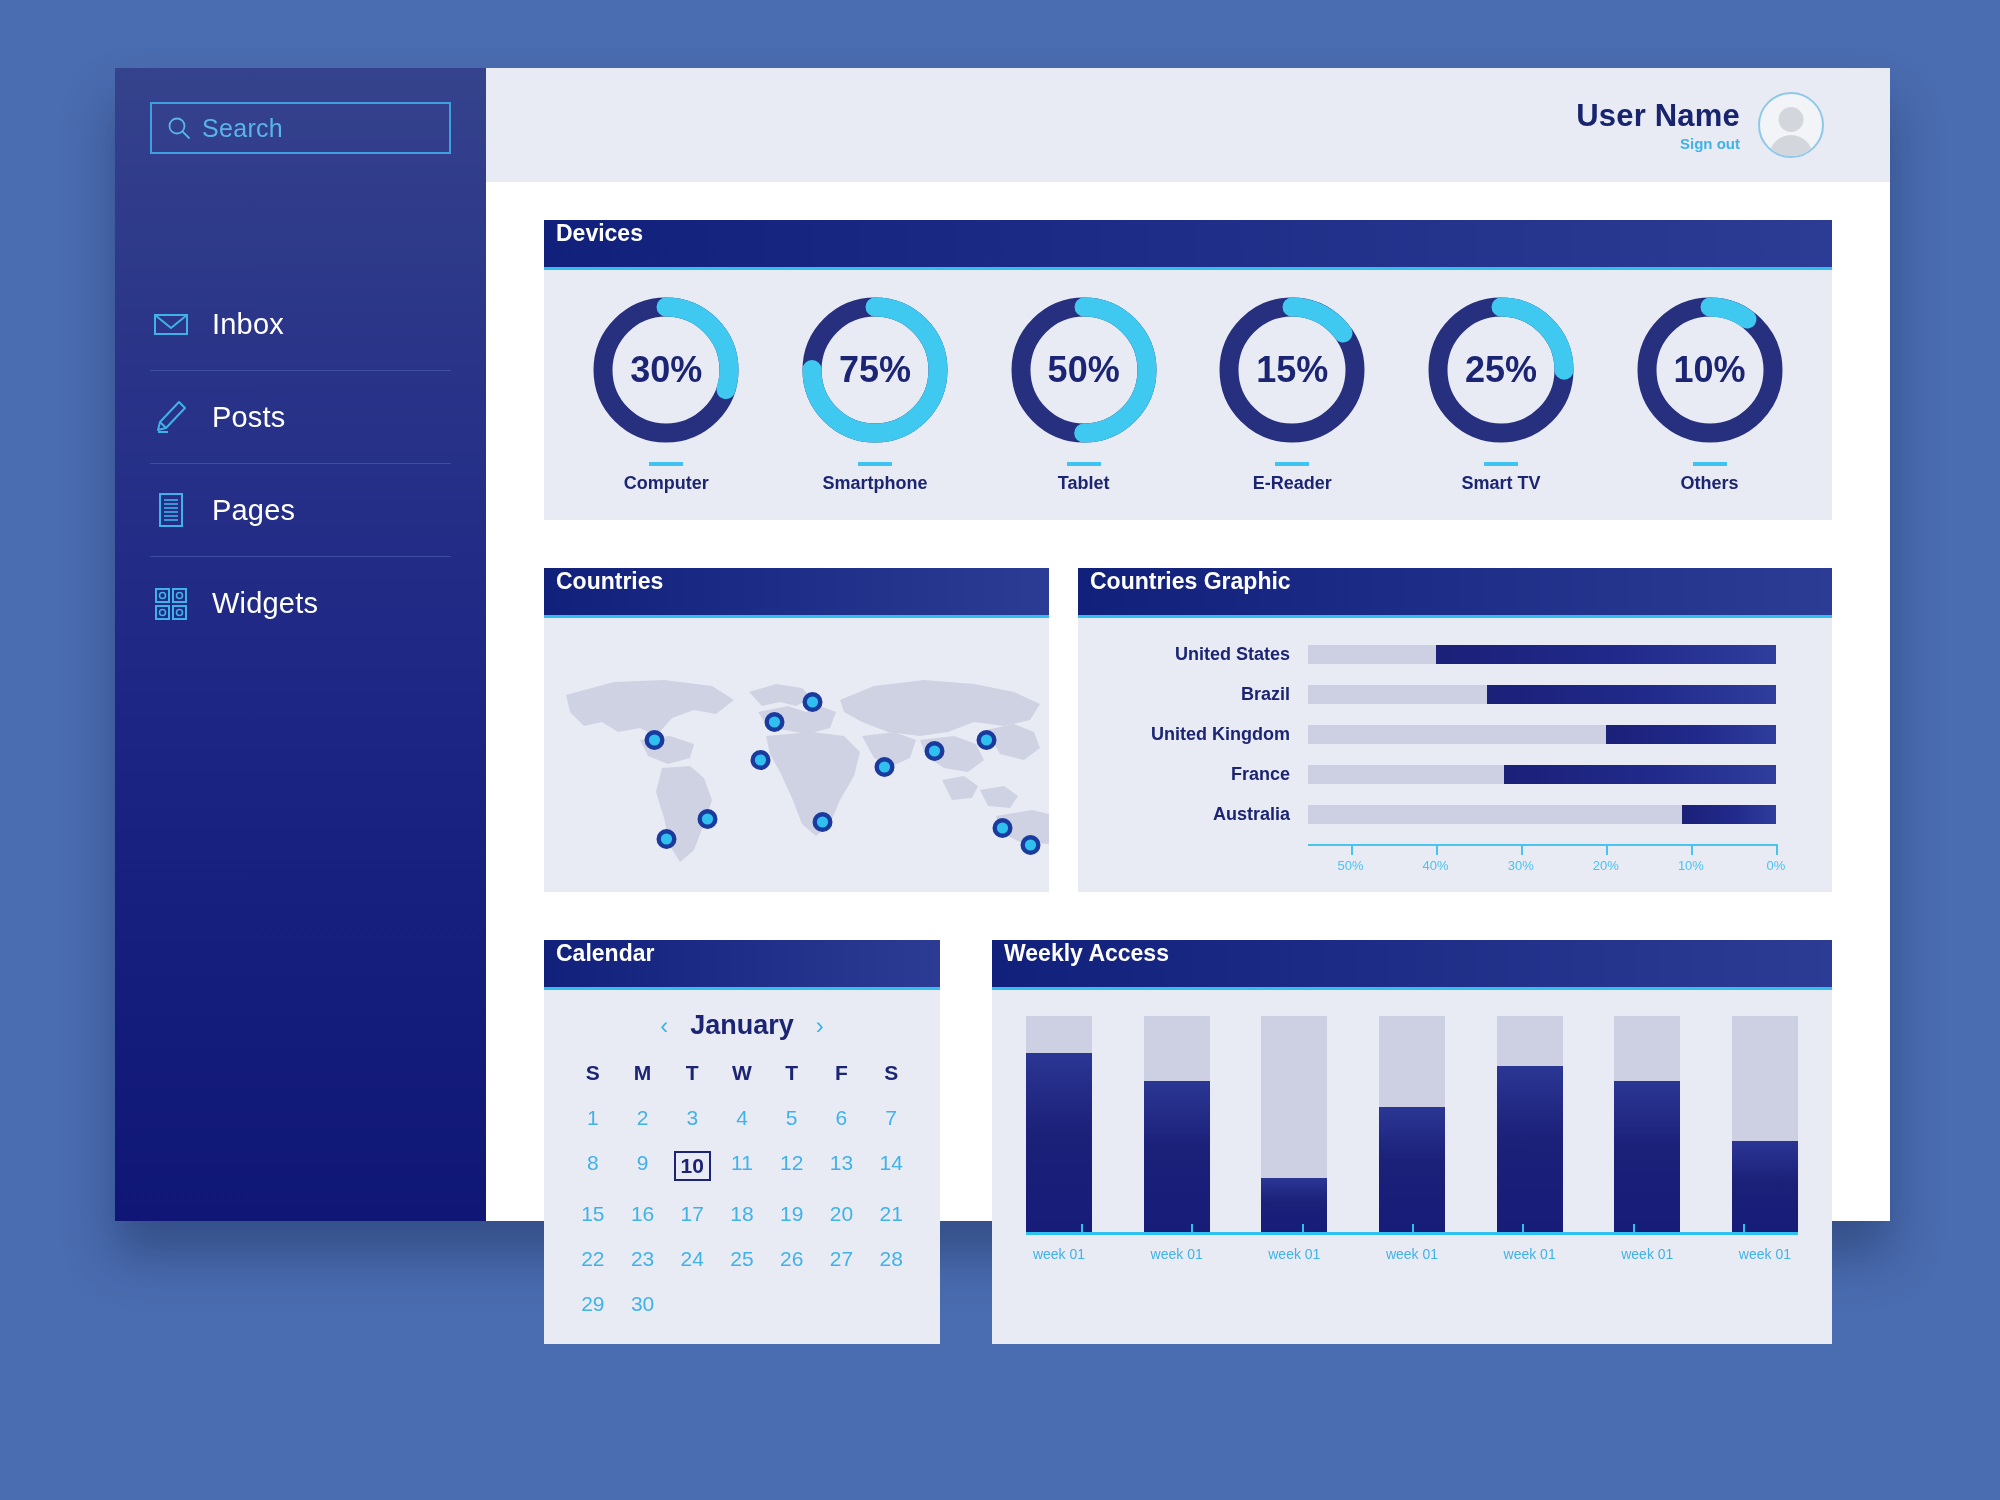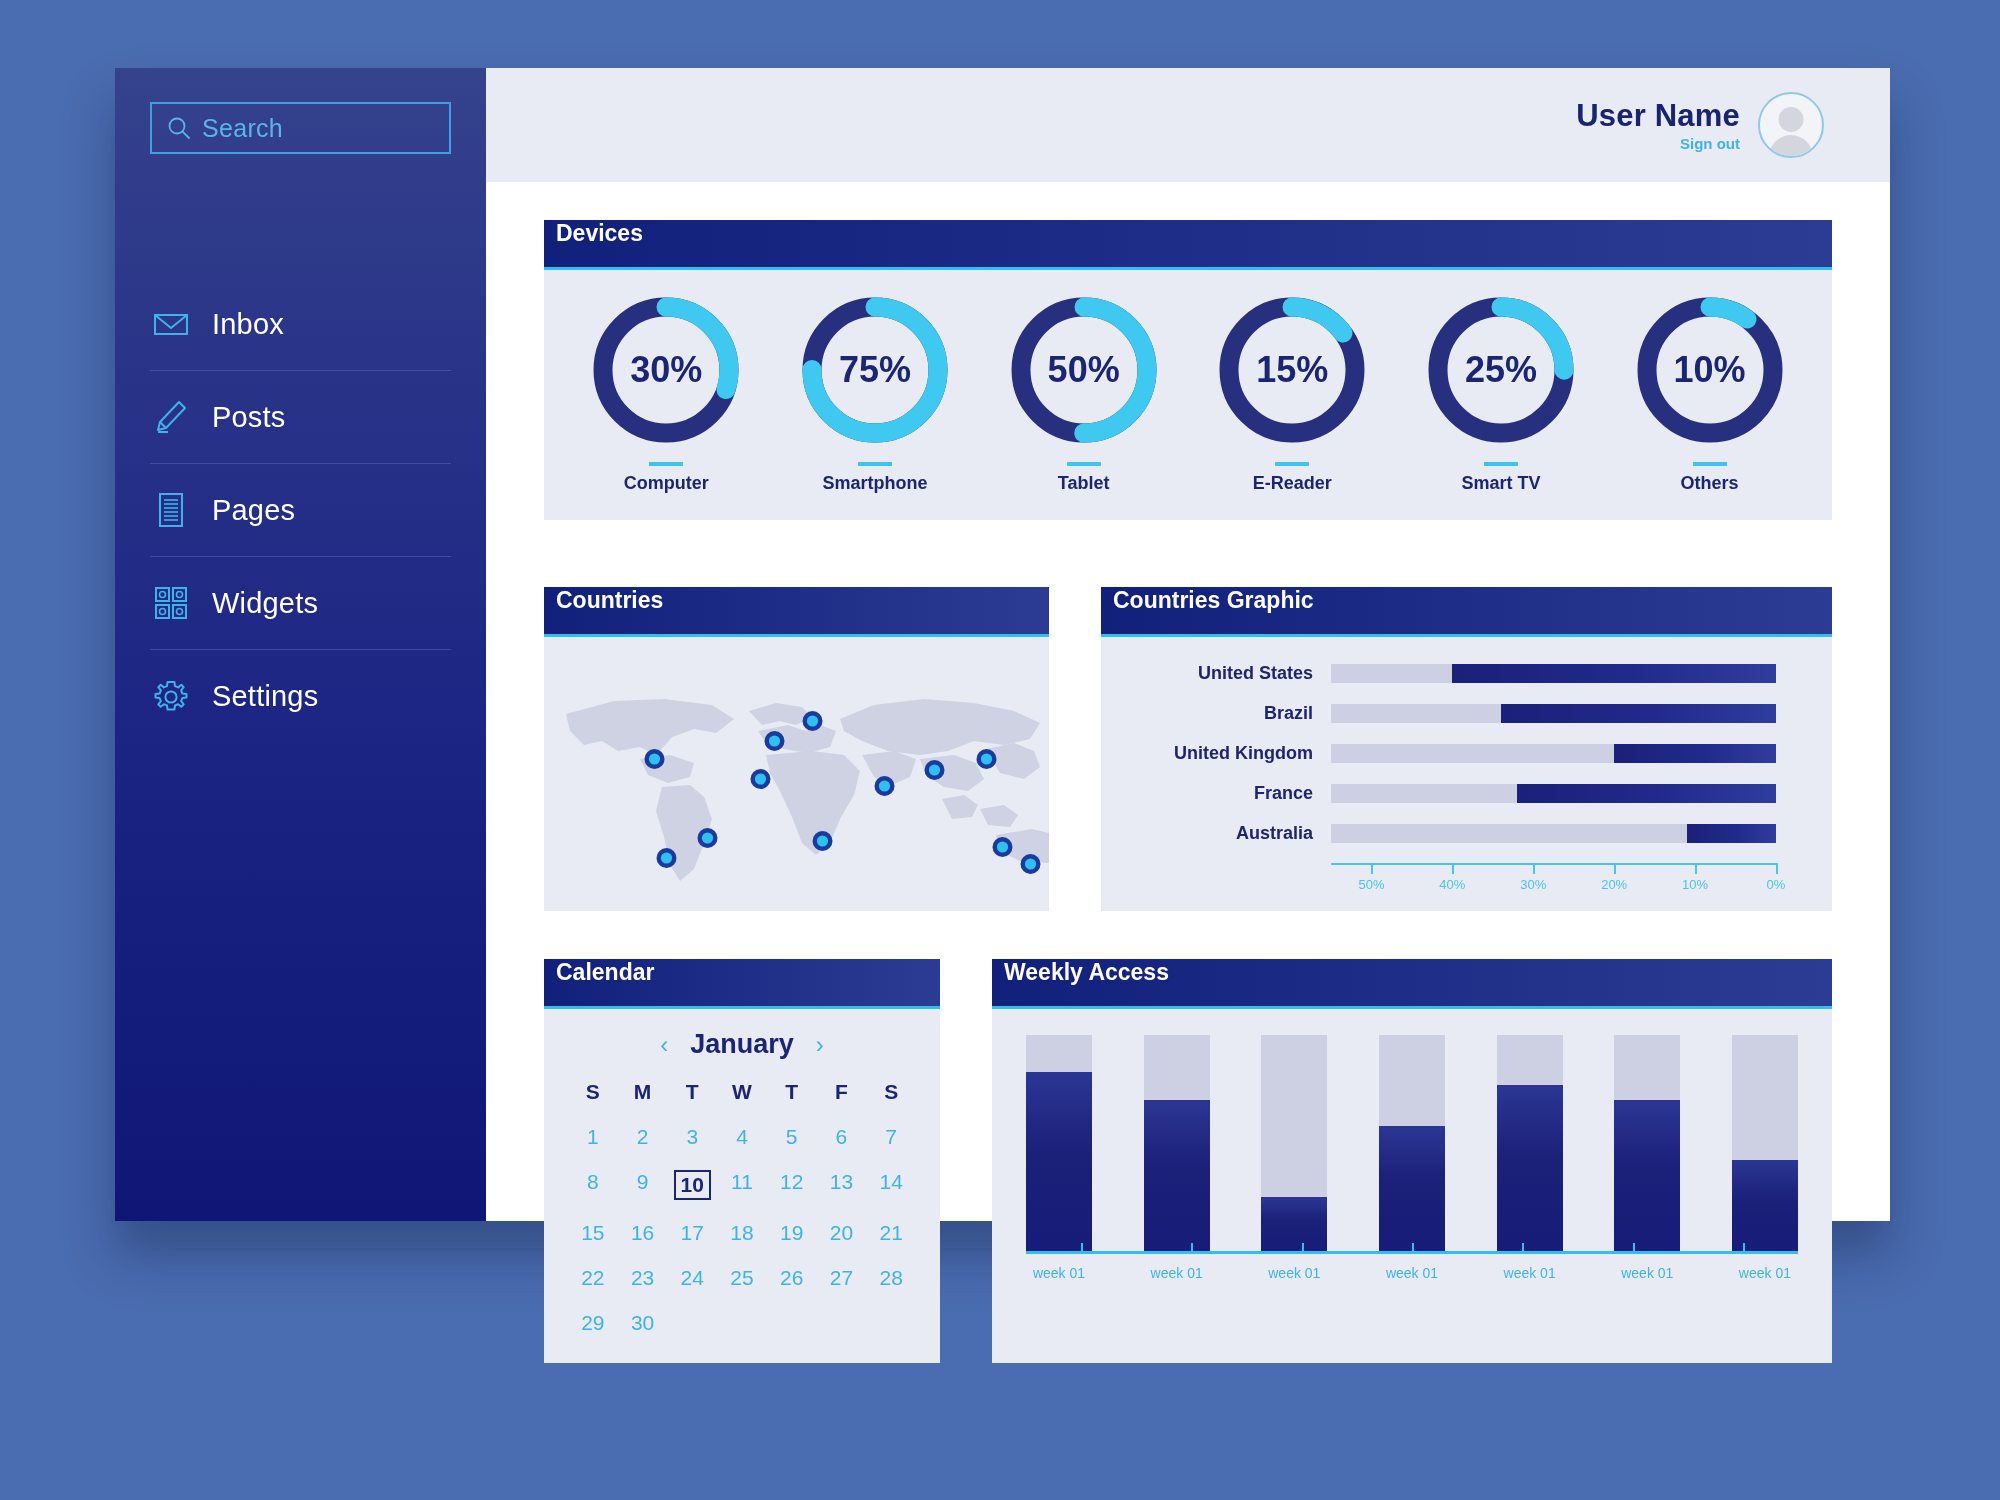--- a/index.html
+++ b/index.html
@@ -107,21 +107,21 @@
   .donut { position: relative; width: 156px; height: 156px; }
   .donut svg { transform: rotate(-90deg); display:block; }
   .donut-val {
     position: absolute; inset: 0;
     display: flex; align-items: center; justify-content: center;
     font-size: 36px; font-weight: bold; color: #1b2573;
   }
   .donut-dash { width: 34px; height: 4px; background: #3fc3f0; margin: 14px 0 7px 0; }
   .donut-label { font-size: 18px; font-weight: bold; color: #1b2573; }
   
-  .row2 { display: flex; gap: 52px; margin-top: 67px; }
+  .row2 { display: flex; gap: 29px; margin-top: 48px; }
   .card-countries { width: 505px; }
   .card-graphic { flex: 1; }
   .map-body { padding: 22px 0 0 0; height: 255px; position: relative; overflow: hidden; }
   .map-body svg { display: block; margin: 0 auto; }
   
   .graphic-body { padding: 26px 56px 14px 20px; }
   .bar-row { display: flex; align-items: center; margin-bottom: 19px; }
   .bar-name {
     width: 210px; text-align: right; padding-right: 18px;
     font-size: 18px; font-weight: bold; color: #1b2573;
@@ -251,31 +251,20 @@
             <rect x="22" y="22" width="13" height="13" fill="none" stroke="#3fb2e8" stroke-width="2"></rect>
             <circle cx="11.5" cy="11.5" r="3" fill="none" stroke="#3fb2e8" stroke-width="1.6"></circle>
             <circle cx="28.5" cy="11.5" r="3" fill="none" stroke="#3fb2e8" stroke-width="1.6"></circle>
             <circle cx="11.5" cy="28.5" r="3" fill="none" stroke="#3fb2e8" stroke-width="1.6"></circle>
             <circle cx="28.5" cy="28.5" r="3" fill="none" stroke="#3fb2e8" stroke-width="1.6"></circle>
           </svg>
         </span>
         <span class="nav-label">Widgets</span>
       </div>
 
-      <div class="nav-item">
-        <span class="nav-icon">
-          <svg viewBox="0 0 40 40" width="40" height="40">
-            <g fill="none" stroke="#3fb2e8" stroke-width="2" stroke-linejoin="round">
-              <path d="M20 5 l3.4 0 0.6 4.1 3.1 1.3 3.2-2.6 2.4 2.4 -2.6 3.2 1.3 3.1 4.1 0.6 0 3.4 -4.1 0.6 -1.3 3.1 2.6 3.2 -2.4 2.4 -3.2-2.6 -3.1 1.3 -0.6 4.1 -3.4 0 -3.4 0 -0.6-4.1 -3.1-1.3 -3.2 2.6 -2.4-2.4 2.6-3.2 -1.3-3.1 -4.1-0.6 0-3.4 4.1-0.6 1.3-3.1 -2.6-3.2 2.4-2.4 3.2 2.6 3.1-1.3 0.6-4.1 Z"></path>
-              <circle cx="20" cy="20" r="5.6"></circle>
-            </g>
-          </svg>
-        </span>
-        <span class="nav-label">Settings</span>
-      </div>
 
     </nav>
   </aside>
 
   <section class="main">
 
     <header class="topbar">
       <div class="user-block">
         <div class="user-name">User Name</div>
         <div class="sign-out">Sign out</div>

